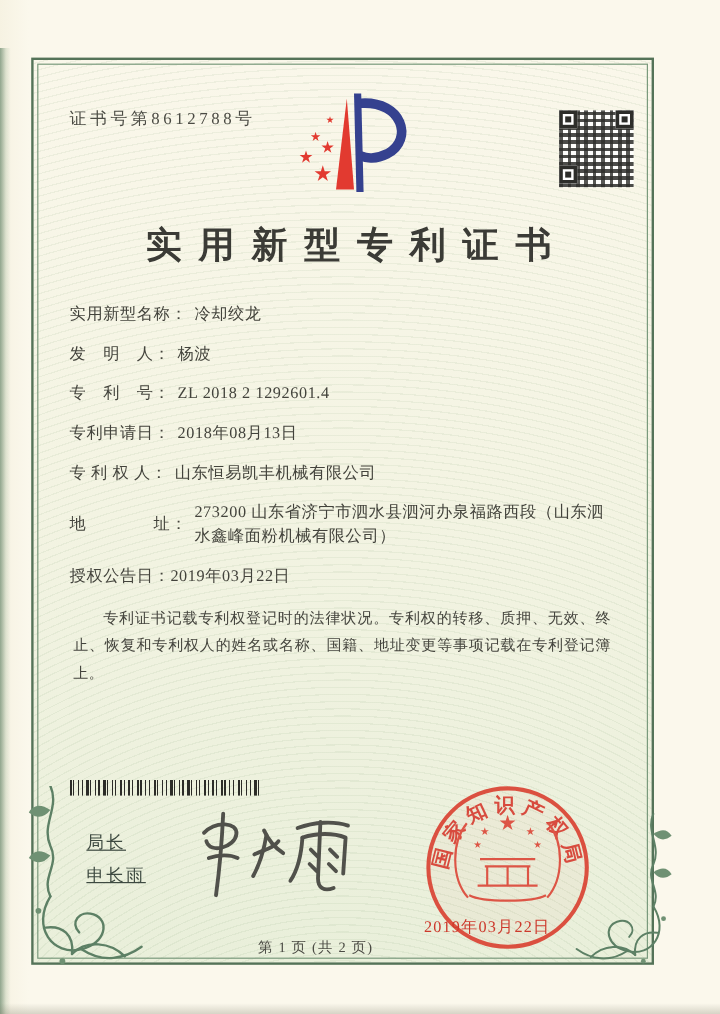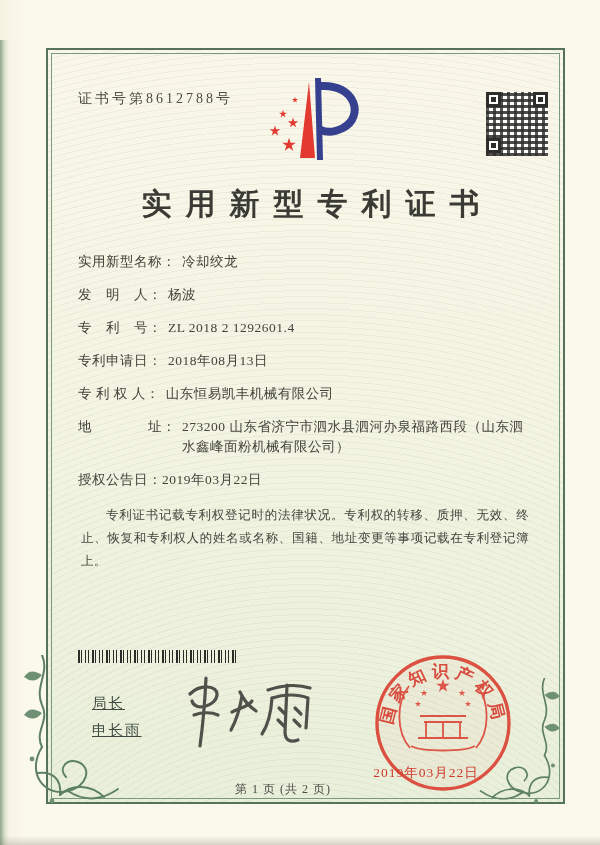--- a/index.html
+++ b/index.html
@@ -11,21 +11,21 @@
     overflow:hidden;
     color:#46463f;
   }
   .page{position:absolute;inset:0;background:linear-gradient(90deg,#f6f2e2 0%,#fbf8ec 4%,#fbf8ec 100%);}
   .spine{position:absolute;left:0;top:40px;bottom:0;width:9px;
     background:linear-gradient(90deg,rgba(110,140,112,.75),rgba(190,205,180,.45) 55%,rgba(190,205,180,0));}
   .bottom-edge{position:absolute;left:0;right:0;bottom:0;height:9px;
     background:linear-gradient(180deg,rgba(0,0,0,0),rgba(120,118,100,.28));}
 
   
-  .frame{position:absolute;left:46px;top:48px;width:515px;height:752px;
+  .frame{position:absolute;left:26px;top:48px;width:515px;height:752px;
     border:2px solid #547358;
     background:
       repeating-radial-gradient(circle at 50% 135%, rgba(125,160,115,.10) 0 1px, rgba(0,0,0,0) 1px 6px),
       linear-gradient(180deg,#faf7ea 0%,#f4f4e3 45%,#e9efda 100%);}
   .frame-inner{position:absolute;inset:3px;border:1px solid #7a9a7c;pointer-events:none;}
 
   .cert-no{position:absolute;left:30px;top:40px;font-size:14px;letter-spacing:3px;color:#4b4b44;}
 
   .logo{position:absolute;left:203px;top:18px;width:130px;height:110px;}
   .qr{position:absolute;left:438px;top:42px;width:62px;height:64px;background:#fdfdfb;
@@ -33,21 +33,21 @@
         repeating-linear-gradient(0deg,rgba(45,45,42,.85) 0 3px,rgba(0,0,0,0) 3px 6px),
         repeating-linear-gradient(90deg,rgba(45,45,42,.8) 0 3px,rgba(0,0,0,0) 3px 7px);}
   .finder{position:absolute;width:15px;height:15px;background:#fff;border:3px solid #2d2d2a;box-sizing:border-box;}
   .finder i{position:absolute;inset:2px;background:#2d2d2a;display:block;}
   .finder.tl{left:0;top:0}.finder.tr{right:0;top:0}.finder.bl{left:0;bottom:3px}
 
   .title{position:absolute;left:0;top:134px;width:100%;text-align:center;
     font-size:30px;font-weight:600;letter-spacing:14px;padding-left:24px;box-sizing:border-box;color:#3b3b36;}
 
   .fields{position:absolute;left:30px;top:202px;width:452px;font-size:13.5px;line-height:20px;letter-spacing:.5px;color:#43433c;}
-  .frow{display:flex;margin-bottom:13px;}
+  .frow{display:flex;margin-bottom:13px;align-items:center;}
   .flabel{white-space:nowrap;}
   .fvalue{flex:1;margin-left:6px;}
   .grow{display:flex;margin-bottom:0;flex-direction:column;}
   .gpair{display:flex;}
   .gpair+.gpair{margin-left:34px;}
 
   .paras{position:absolute;left:33px;top:454px;width:448px;font-size:12.5px;line-height:1.82;
     text-align:justify;color:#45453e;letter-spacing:.3px;}
   .paras p{margin:0;text-indent:2em;}
 

